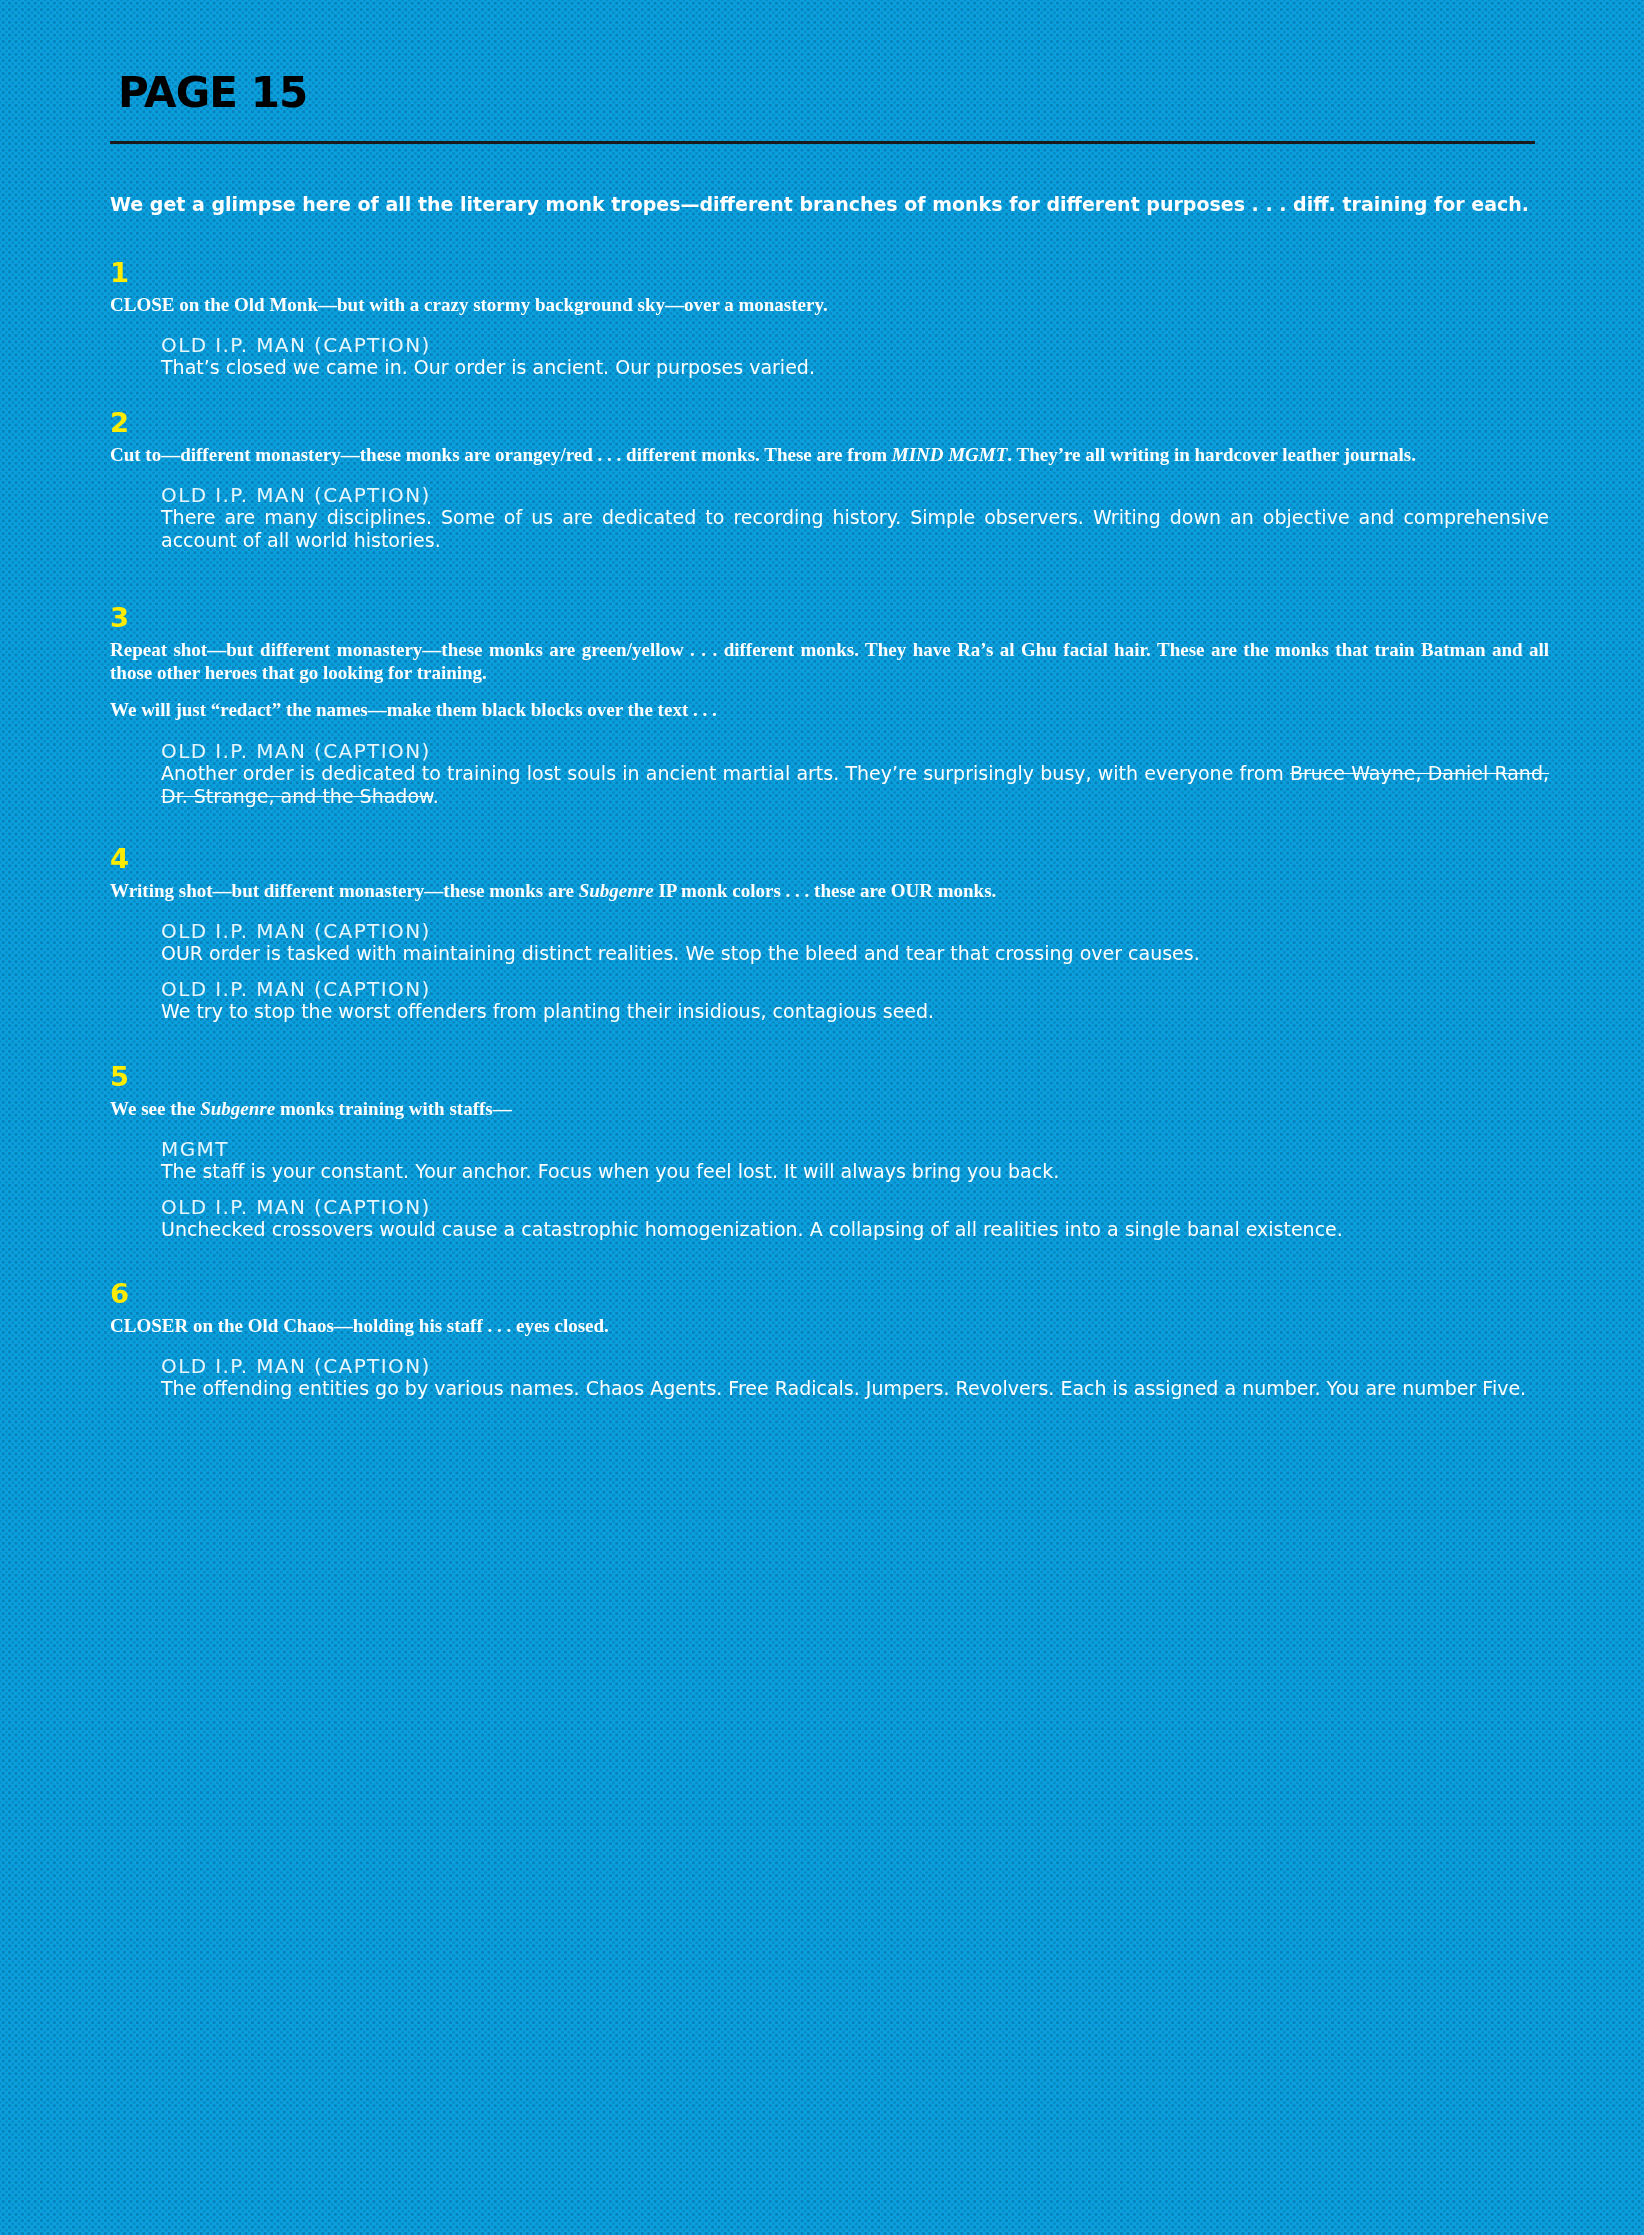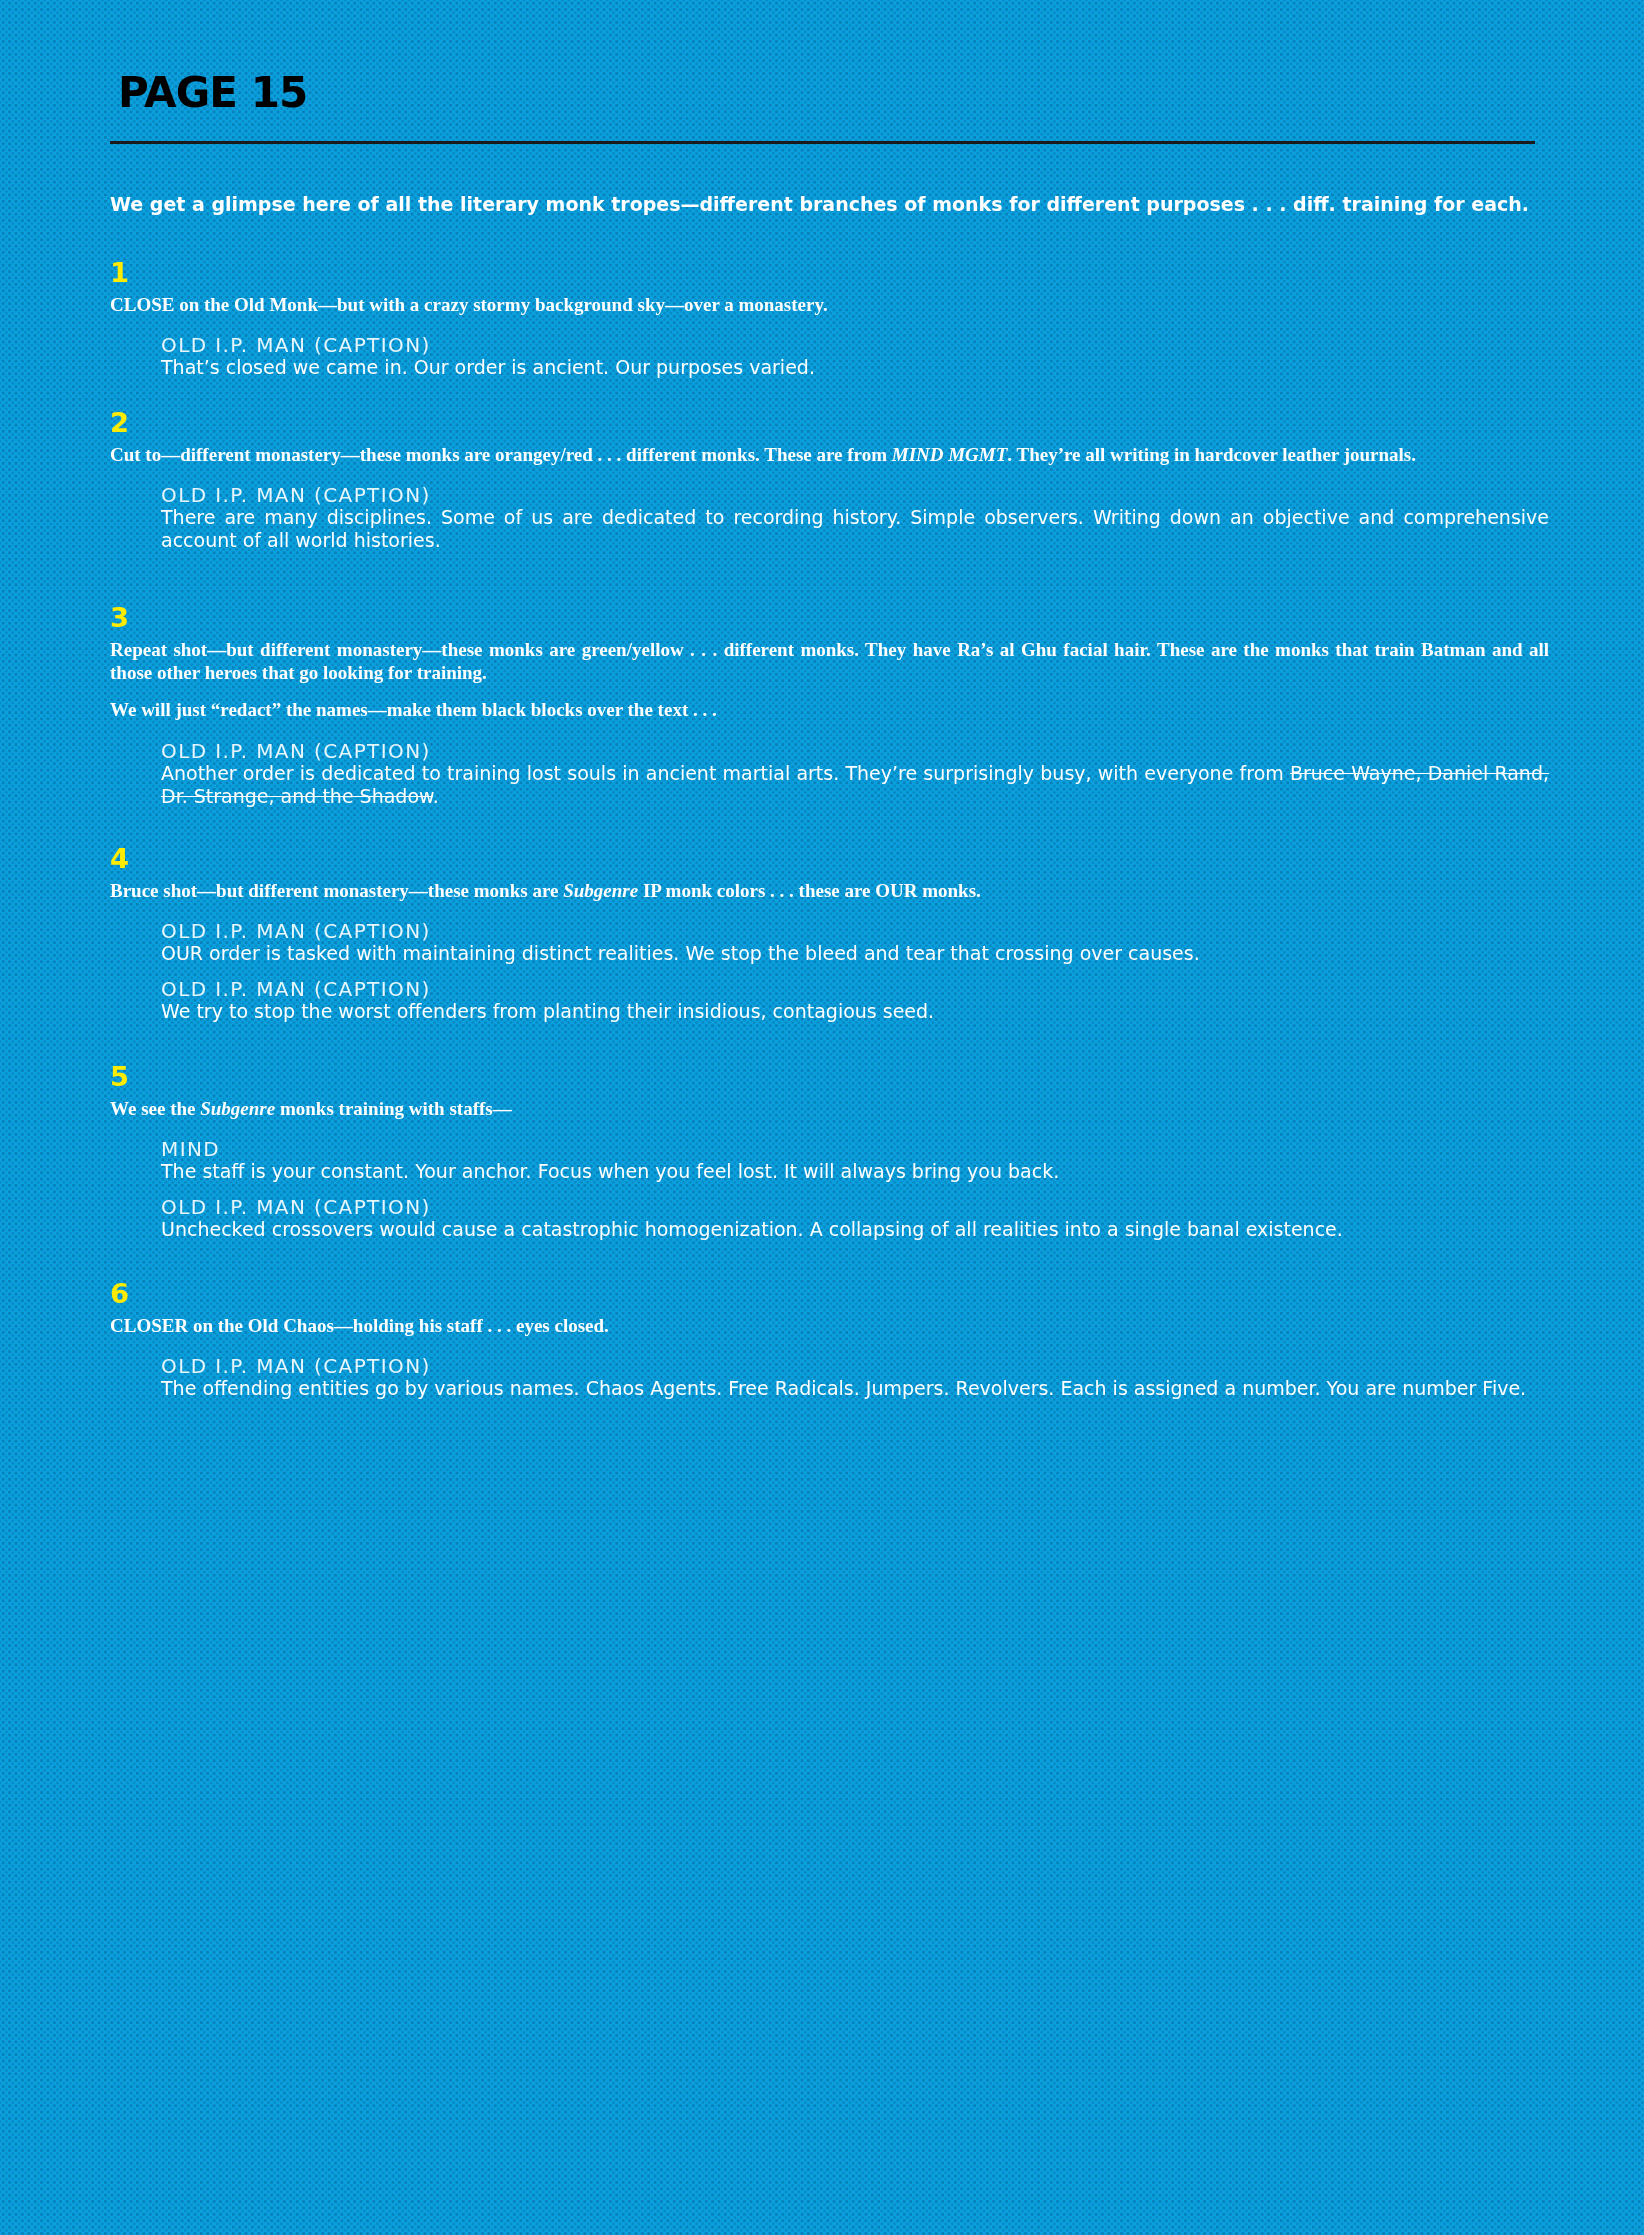--- a/index.html
+++ b/index.html
@@ -123,36 +123,36 @@
     <p class="panel-desc">Repeat shot—but different monastery—these monks are green/yellow . . . different monks. They have Ra’s al Ghu facial hair. These are the monks that train Batman and all those other heroes that go looking for training.</p>
     <p class="panel-desc extra">We will just “redact” the names—make them black blocks over the text . . .</p>
     <div class="dialog">
       <div class="speaker">OLD I.P. MAN (CAPTION)</div>
       <div class="speech"><span>Another order is dedicated to training lost souls in ancient martial arts. They’re surprisingly busy, with everyone from </span><span class="strike">Bruce Wayne, Daniel Rand, Dr. Strange, and the Shadow</span><span>.</span></div>
     </div>
   </section>
 
   <section class="panel" style="top:842px;">
     <div class="panel-number">4</div>
-    <p class="panel-desc"><span>Bruce shot—but different monastery—these monks are </span><em>Subgenre</em><span> IP monk colors . . . these are OUR monks.</span></p>
+    <p class="panel-desc"><span>Writing shot—but different monastery—these monks are </span><em>Subgenre</em><span> IP monk colors . . . these are OUR monks.</span></p>
     <div class="dialog">
       <div class="speaker">OLD I.P. MAN (CAPTION)</div>
       <div class="speech">OUR order is tasked with maintaining distinct realities. We stop the bleed and tear that crossing over causes.</div>
     </div>
     <div class="dialog">
       <div class="speaker">OLD I.P. MAN (CAPTION)</div>
       <div class="speech">We try to stop the worst offenders from planting their insidious, contagious seed.</div>
     </div>
   </section>
 
   <section class="panel" style="top:1060px;">
     <div class="panel-number">5</div>
     <p class="panel-desc"><span>We see the </span><em>Subgenre</em><span> monks training with staffs—</span></p>
     <div class="dialog">
-      <div class="speaker">MIND</div>
+      <div class="speaker">MGMT</div>
       <div class="speech">The staff is your constant. Your anchor. Focus when you feel lost. It will always bring you back.</div>
     </div>
     <div class="dialog">
       <div class="speaker">OLD I.P. MAN (CAPTION)</div>
       <div class="speech">Unchecked crossovers would cause a catastrophic homogenization. A collapsing of all realities into a single banal existence.</div>
     </div>
   </section>
 
   <section class="panel" style="top:1277px;">
     <div class="panel-number">6</div>

